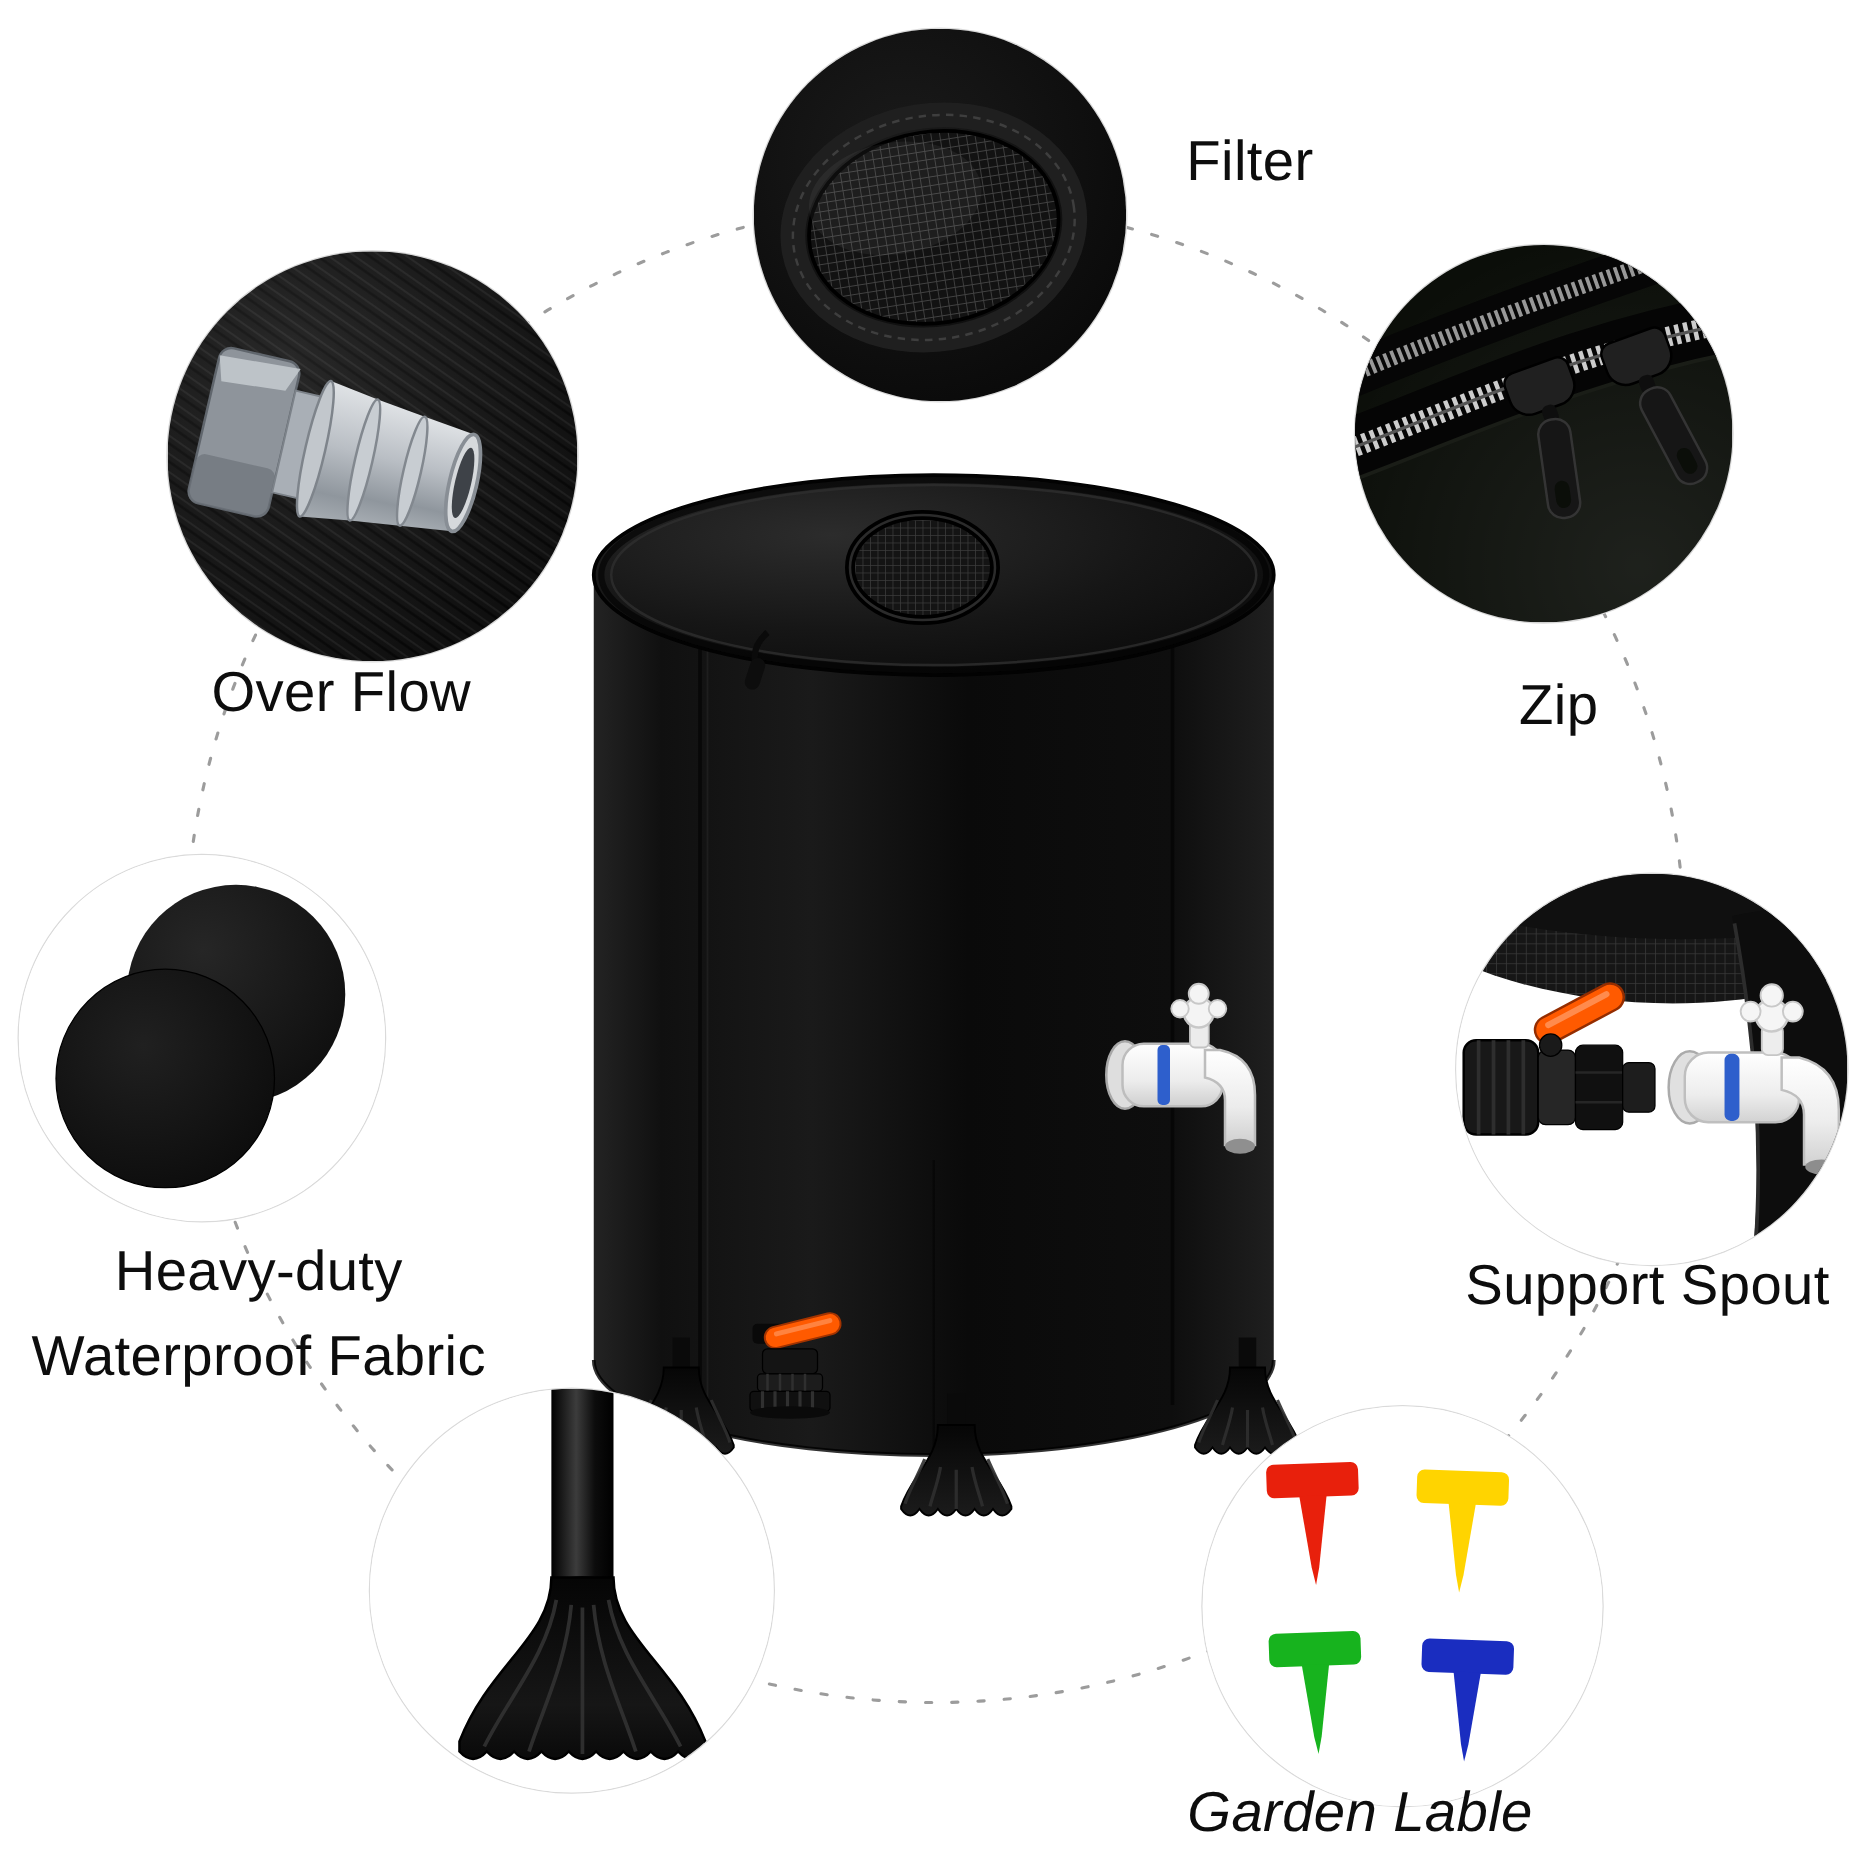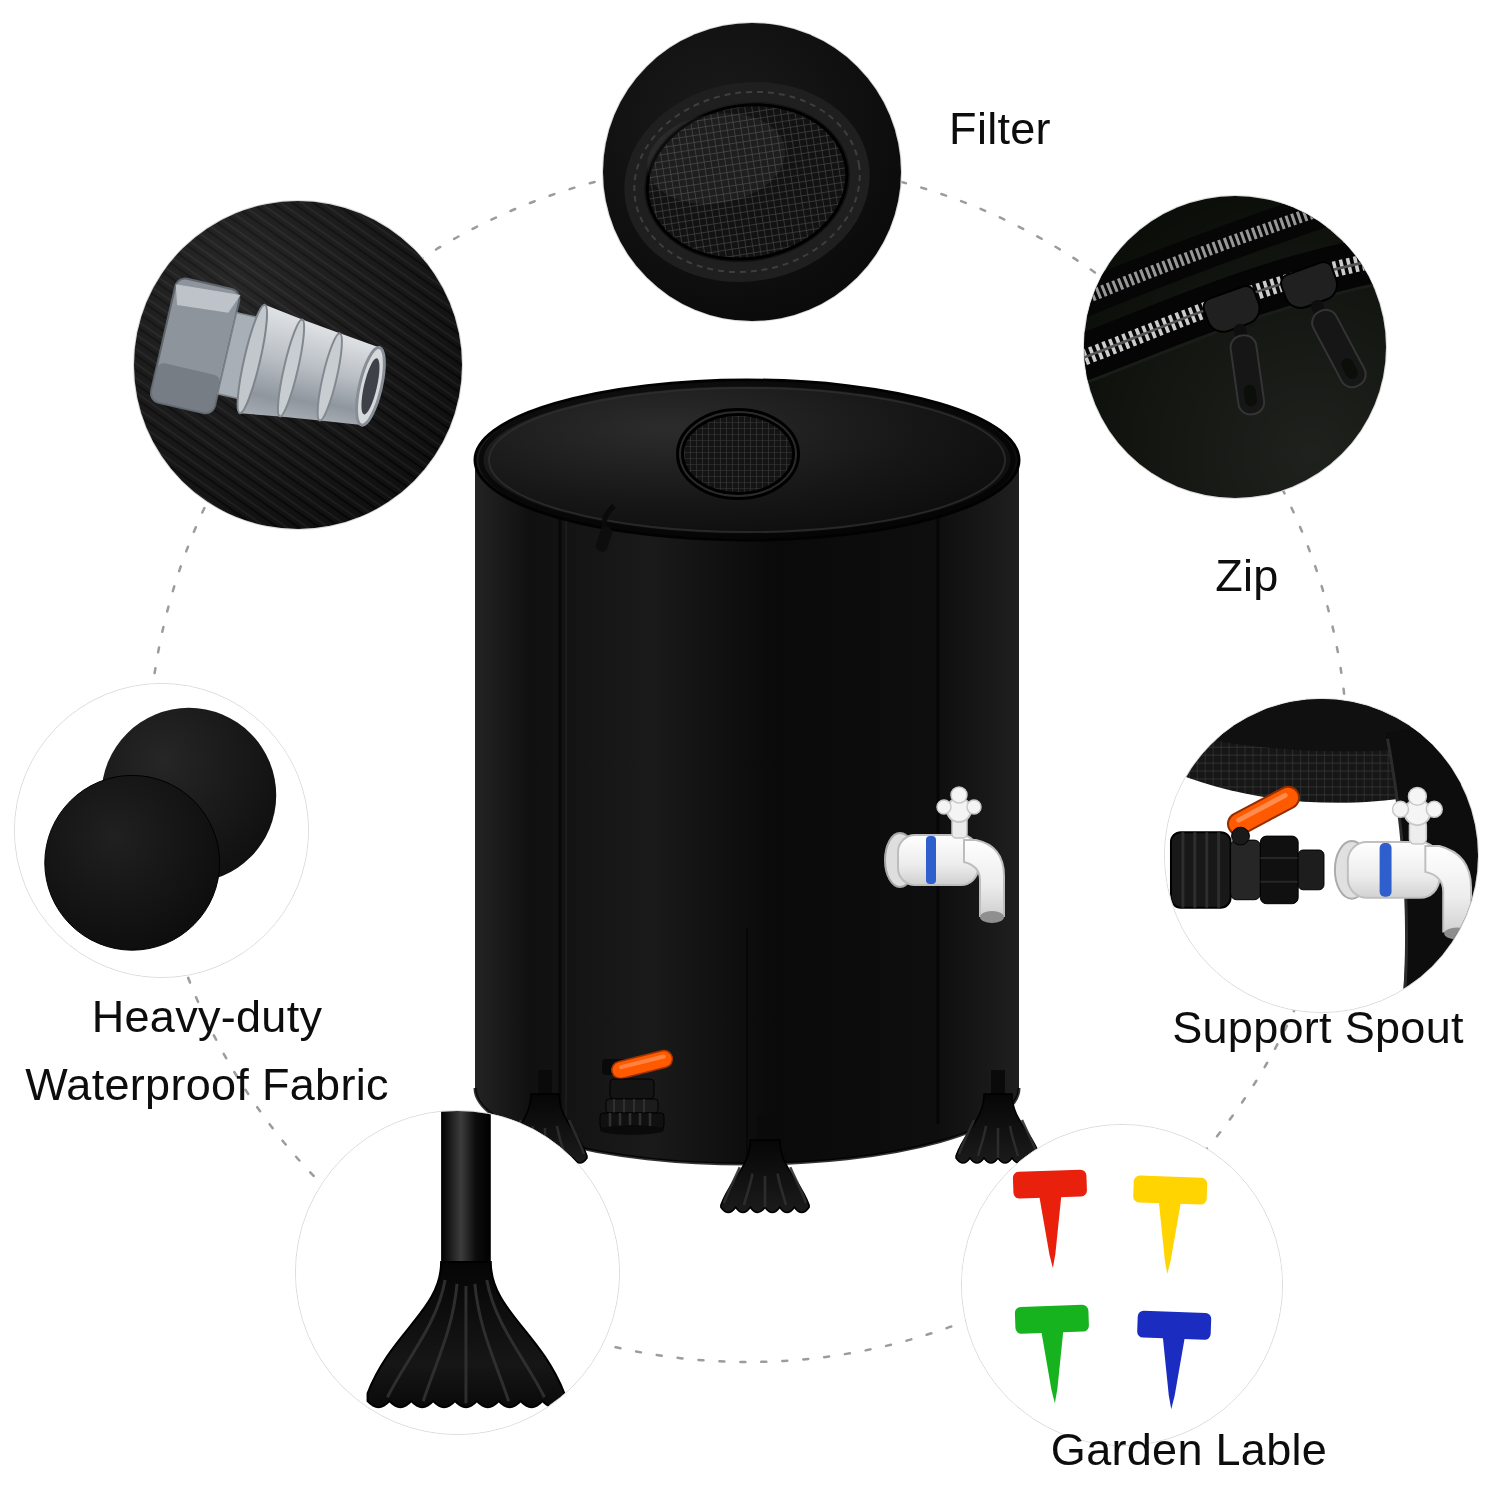--- a/index.html
+++ b/index.html
@@ -313,21 +313,22 @@
         <polygon points="-11,26 11,26 3,84 0,98 -3,84"></polygon>
       </g>
       <g transform="translate(214,188) rotate(2)" fill="#1a2dc0">
         <rect x="-37" y="0" width="74" height="27" rx="6"></rect>
         <polygon points="-11,26 11,26 3,84 0,98 -3,84"></polygon>
       </g>
     </svg>
   </div>
 
   <div class="label" style="left:1000px;top:103px;">Filter</div>
-  <div class="label" style="left:1247px;top:538px;margin-top:12px;">Zip</div>
+  <div class="label" style="left:273px;top:528px;">Over Flow</div>
+  <div class="label" style="left:1247px;top:538px;">Zip</div>
   <div class="label multi" style="left:207px;top:983px;">
     <div>Heavy-duty</div>
     <div>Waterproof Fabric</div>
   </div>
   <div class="label" style="left:1318px;top:1002px;">Support Spout</div>
-  <div class="label" style="left:1189px;top:1424px;">Garden Lable</div>
+  <div class="label" style="left:1088px;top:1424px;font-style:italic;">Garden Lable</div>
 
 </div>
 
 </body></html>

